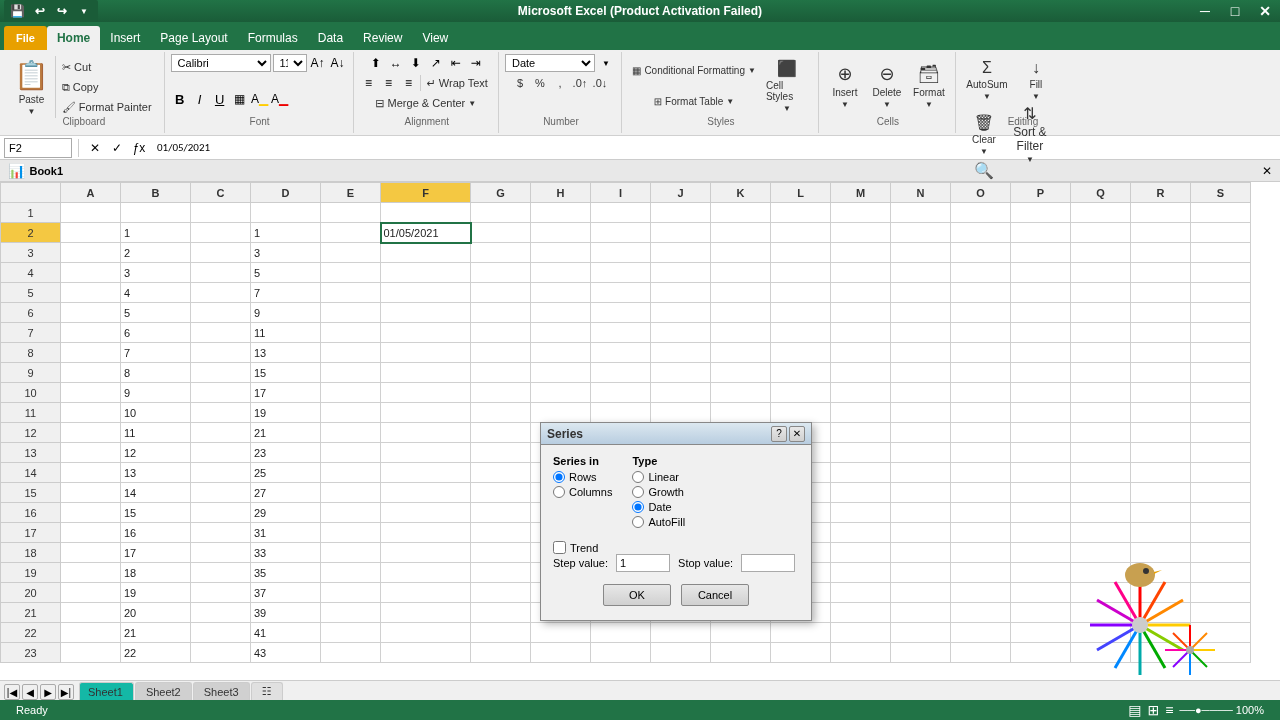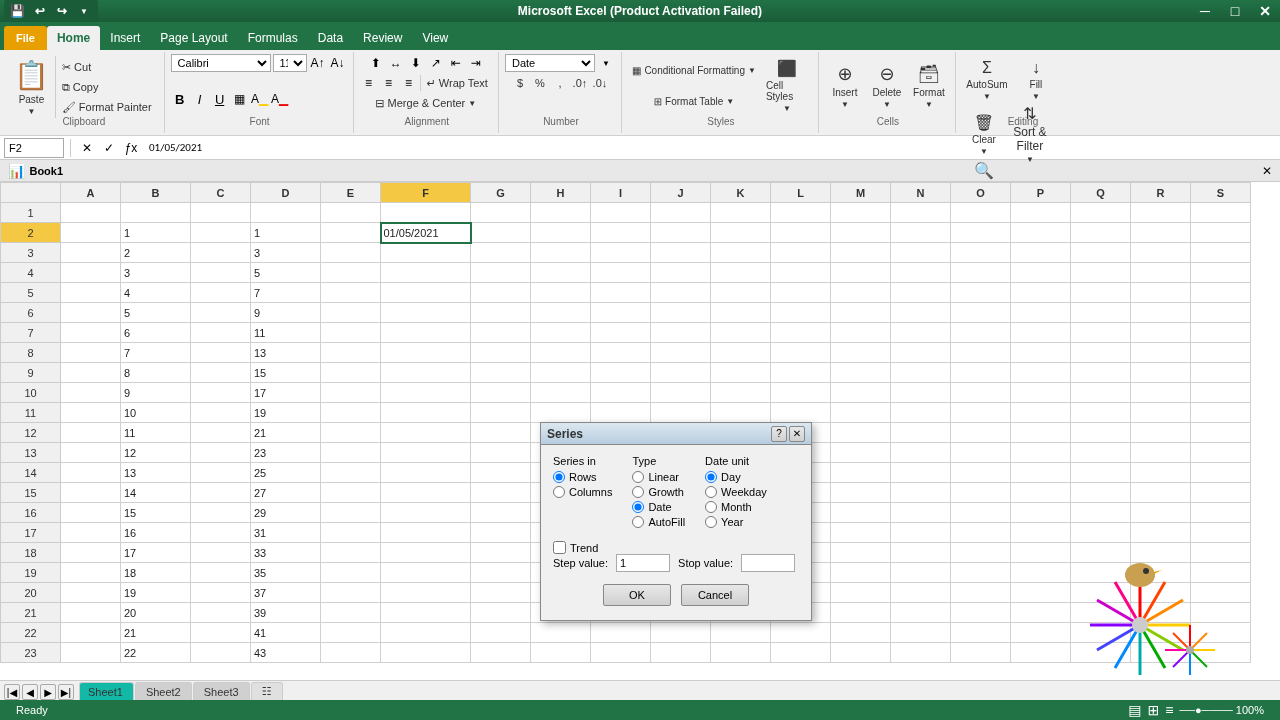--- a/index.html
+++ b/index.html
@@ -190,21 +190,21 @@
     #formula-bar {
       background: white;
       border-bottom: 1px solid #ccc;
       height: 24px;
       display: flex;
       align-items: center;
       padding: 0 4px;
       gap: 4px;
     }
     #cell-ref-box {
-      width: 60px;
+      width: 68px;
       height: 20px;
       border: 1px solid #aaa;
       padding: 0 4px;
       font-size: 11px;
       background: white;
     }
     #formula-bar-divider {
       width: 1px; height: 18px; background: #ccc; margin: 0 2px;
     }
     #formula-btn-group {
@@ -392,21 +392,21 @@
     }
     .dialog-body {
       padding: 10px 12px;
     }
     .dialog-section {
       display: flex;
       gap: 20px;
       margin-bottom: 10px;
     }
     .dialog-col-label {
-      font-weight: normal;
+      font-weight: bold;
       margin-bottom: 4px;
       font-size: 11px;
     }
     .radio-row {
       display: flex;
       align-items: center;
       gap: 4px;
       margin-bottom: 3px;
       font-size: 11px;
     }
@@ -1326,39 +1326,20 @@
             <div class="radio-row">
               <input type="radio" name="seriesType" id="dateRadio" checked="" style="">
               <label for="dateRadio">Date</label>
             </div>
             <div class="radio-row">
               <input type="radio" name="seriesType" id="autofillRadio" style="">
               <label for="autofillRadio">AutoFill</label>
             </div>
           </div>
 
-          <div>
-            <div class="dialog-col-label">Date unit</div>
-            <div class="radio-row">
-              <input type="radio" name="dateUnit" id="dayRadio" checked="" style="">
-              <label for="dayRadio">Day</label>
-            </div>
-            <div class="radio-row">
-              <input type="radio" name="dateUnit" id="weekdayRadio" style="">
-              <label for="weekdayRadio">Weekday</label>
-            </div>
-            <div class="radio-row">
-              <input type="radio" name="dateUnit" id="monthRadio" style="">
-              <label for="monthRadio">Month</label>
-            </div>
-            <div class="radio-row">
-              <input type="radio" name="dateUnit" id="yearRadio" style="">
-              <label for="yearRadio">Year</label>
-            </div>
-          </div>
 
         </div>
 
         <div class="dialog-row">
           <div class="dialog-checkbox">
             <input type="checkbox" id="trendCheck" style="">
             <label for="trendCheck">Trend</label>
           </div>
         </div>
 

